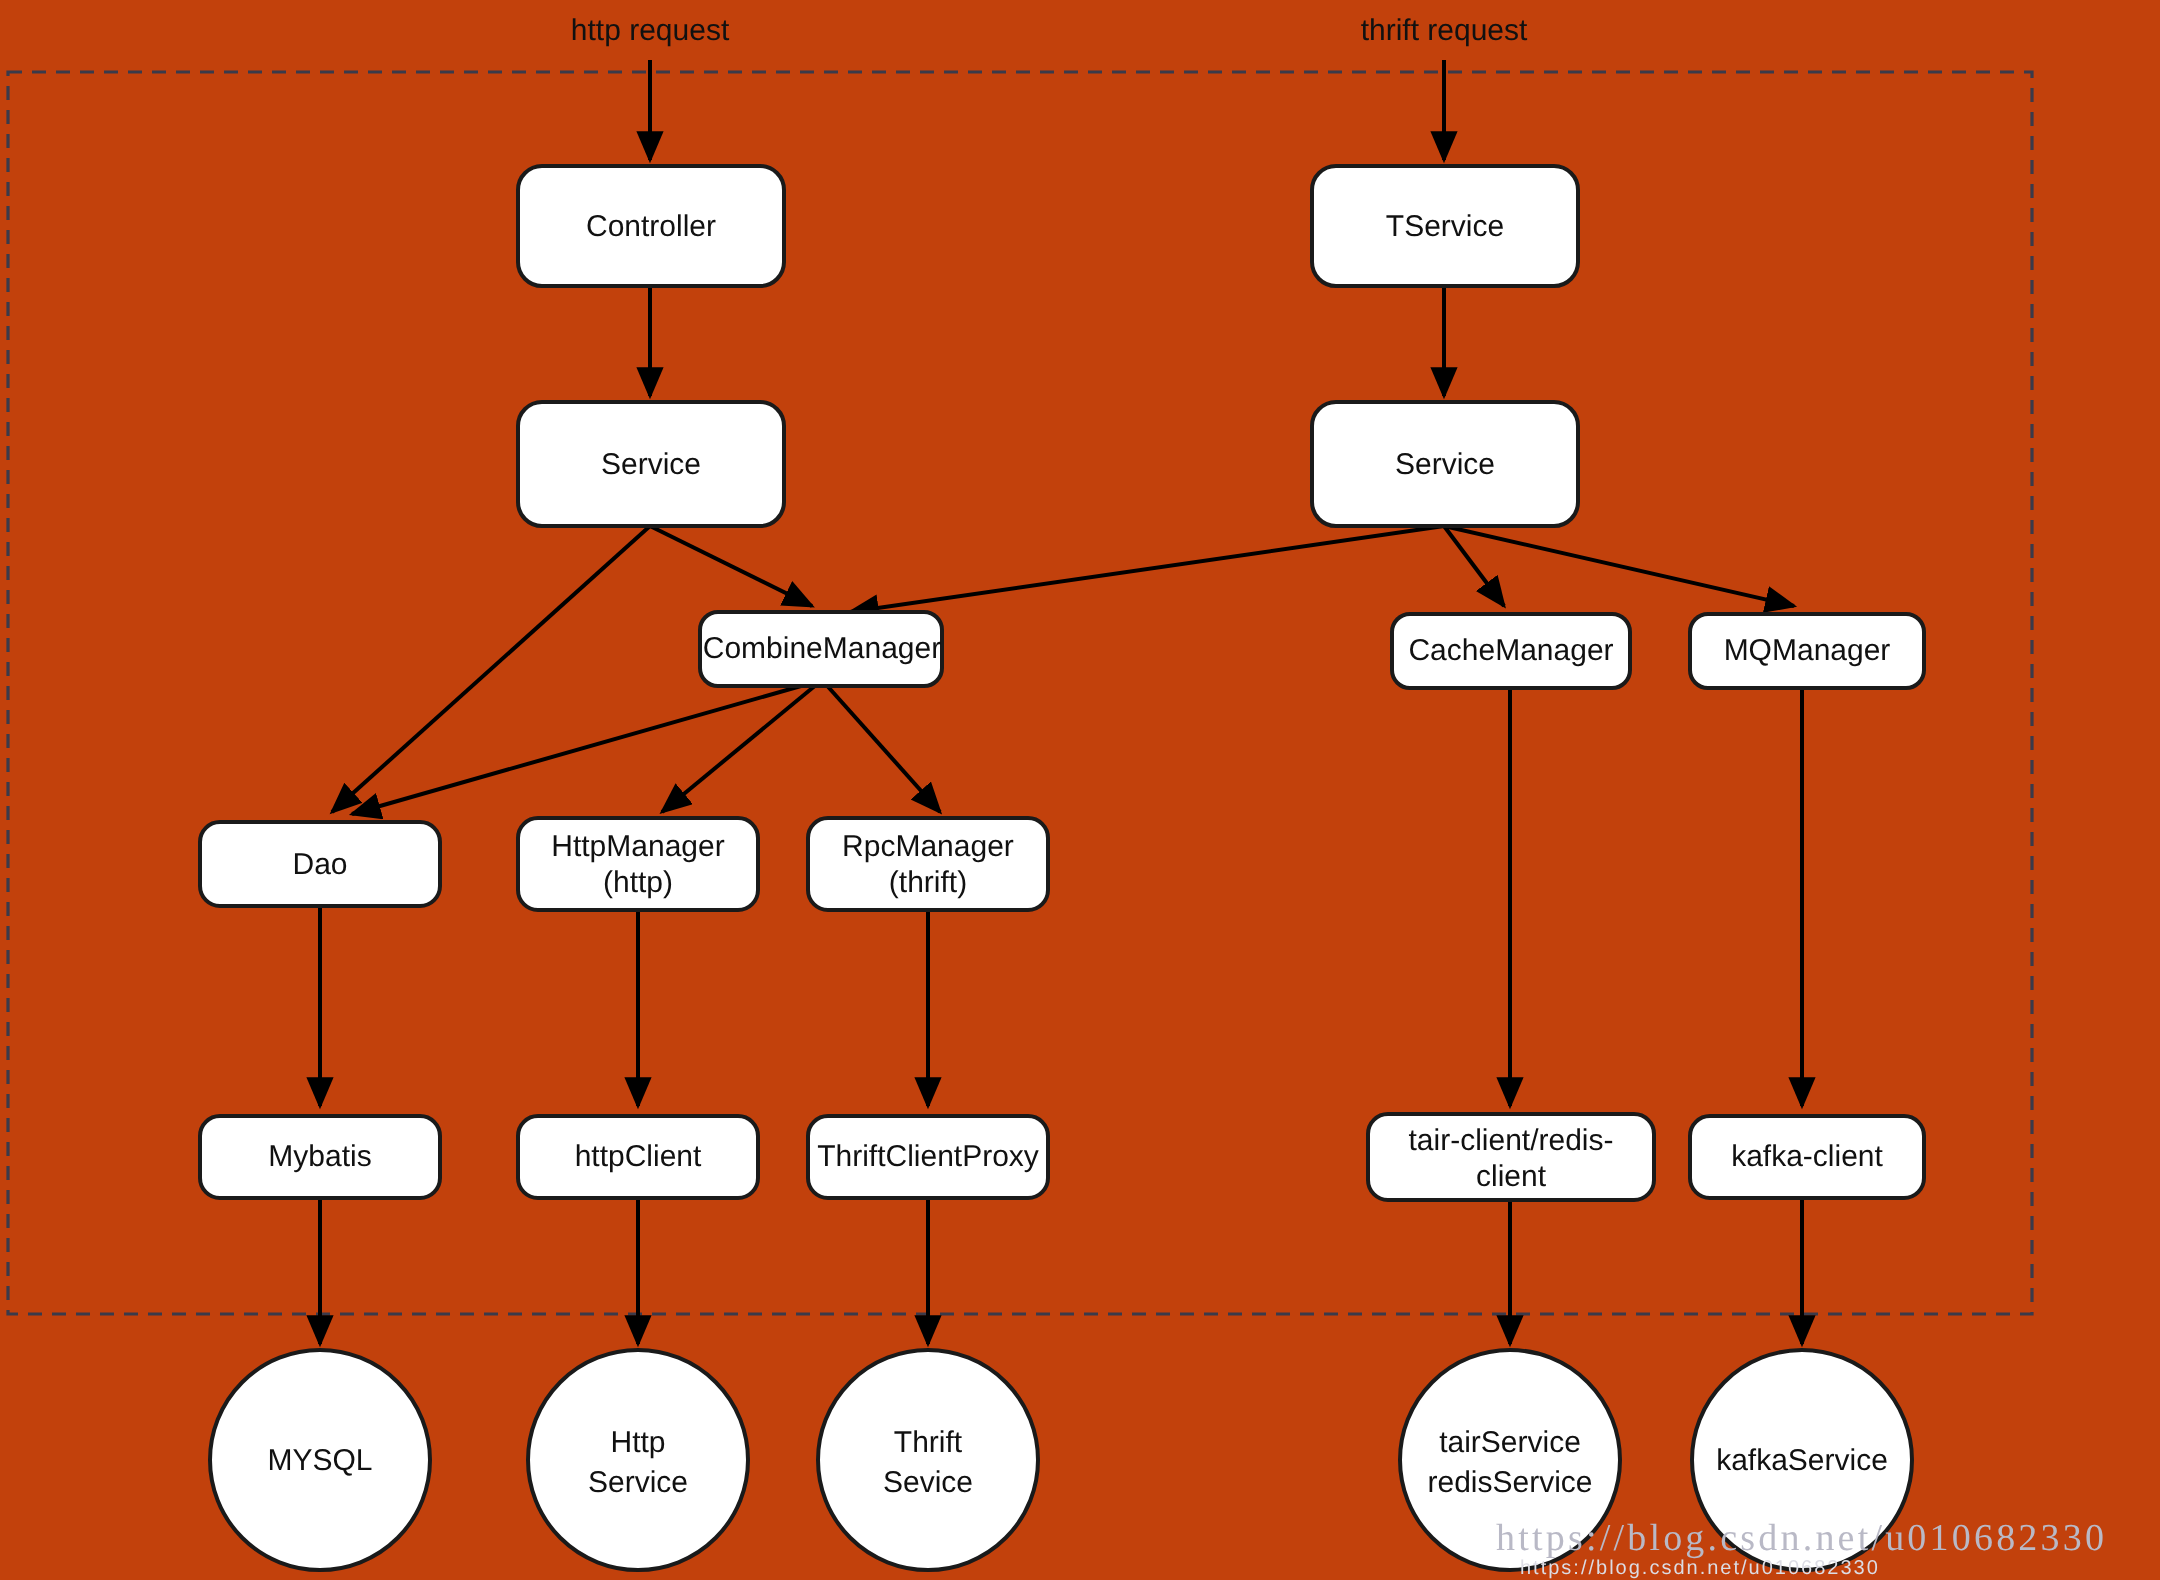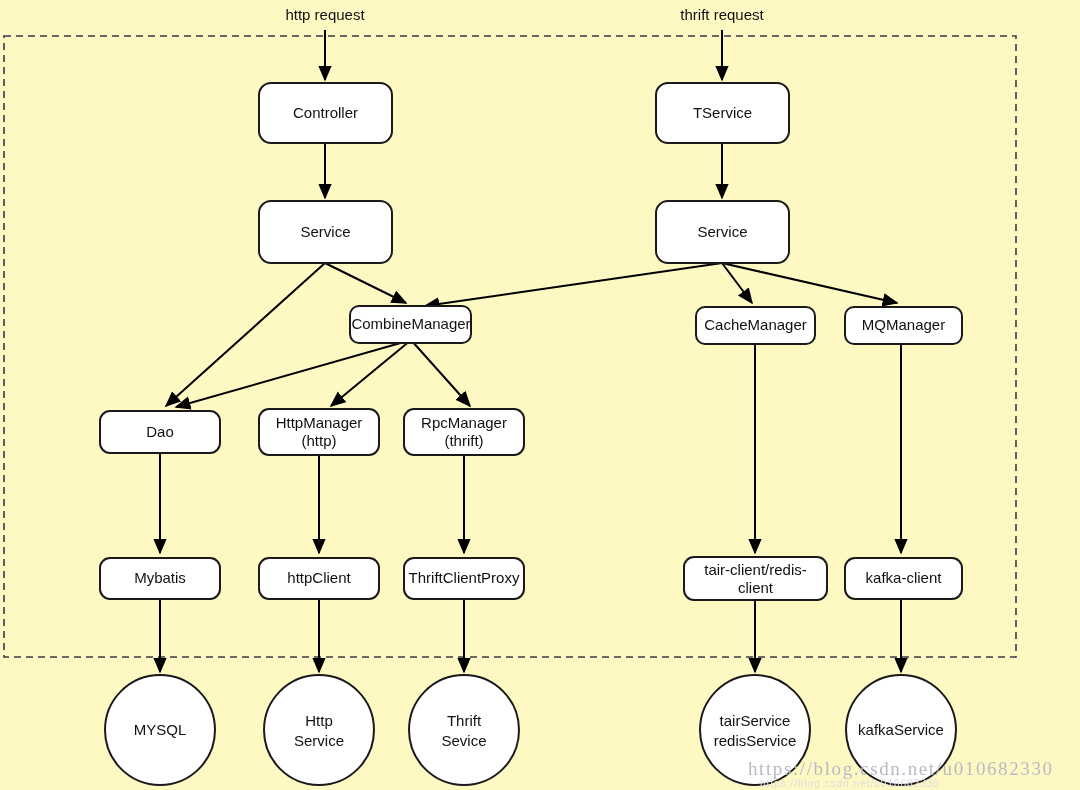--- a/index.html
+++ b/index.html
@@ -10,21 +10,21 @@
   body {
     width: 1080px;
     height: 790px;
     overflow: hidden;
     font-family: "Liberation Sans", sans-serif;
   }
   #diagram-root {
     position: relative;
     width: 1080px;
     height: 790px;
-    background: #fef9c3;
+    background: #c2410c;
   }
   svg#diagram {
     display: block;
     width: 1080px;
     height: 790px;
   }
   .node-shape {
     fill: #ffffff;
     stroke: #1a1a1a;
     stroke-width: 2;

